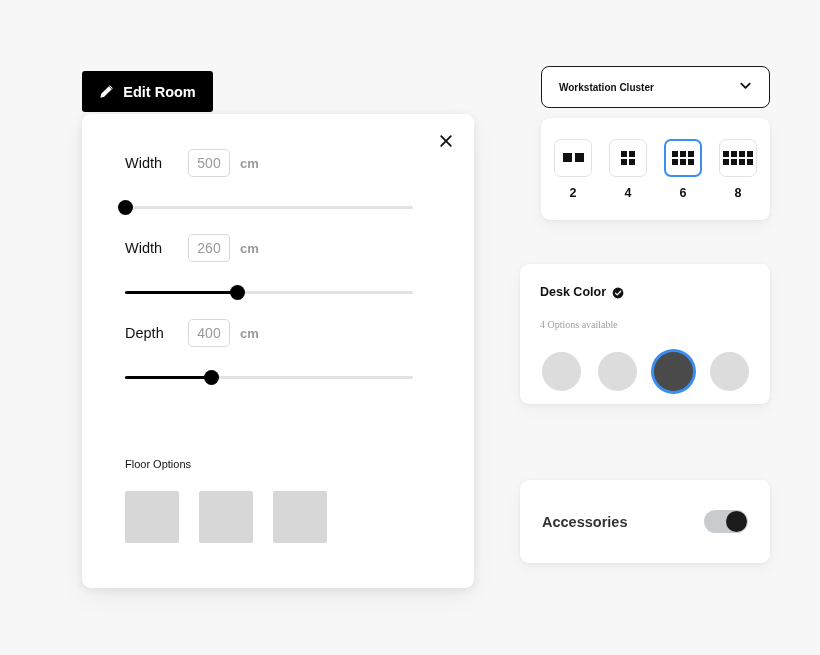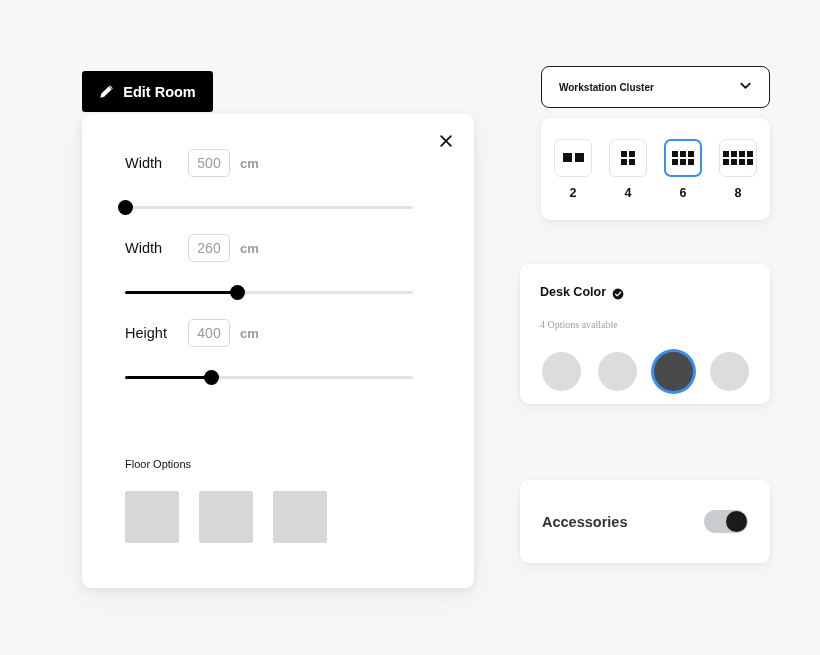--- a/index.html
+++ b/index.html
@@ -248,21 +248,20 @@
 
   .color-panel {
     left: 0;
     top: 198px;
     width: 250px;
     height: 140px;
     padding: 21px 20px 0 20px;
   }
   .color-head {
     display: flex;
-    align-items: center;
     gap: 6px;
   }
   .color-title {
     font-size: 12.5px;
     font-weight: bold;
     color: #111111;
   }
   .check-badge { display: block; width: 12px; height: 12px; }
   .color-sub {
     margin-top: 20px;
@@ -369,21 +368,21 @@
         </div>
         <div class="slider">
           <div class="slider-track"></div>
           <div class="slider-fill" style="width: 39%;"></div>
           <div class="slider-thumb" style="left: 39%;"></div>
         </div>
       </div>
 
       <div class="field-group">
         <div class="field-row">
-          <span class="field-label">Height</span>
+          <span class="field-label">Depth</span>
           <input class="field-input" type="text" placeholder="400" style="">
           <span class="field-unit">cm</span>
         </div>
         <div class="slider">
           <div class="slider-track"></div>
           <div class="slider-fill" style="width: 30%;"></div>
           <div class="slider-thumb" style="left: 30%;"></div>
         </div>
       </div>
 

